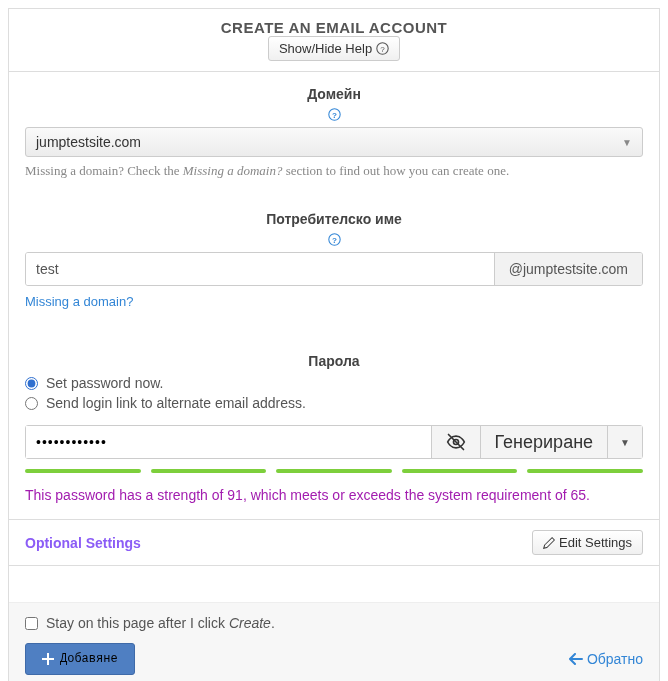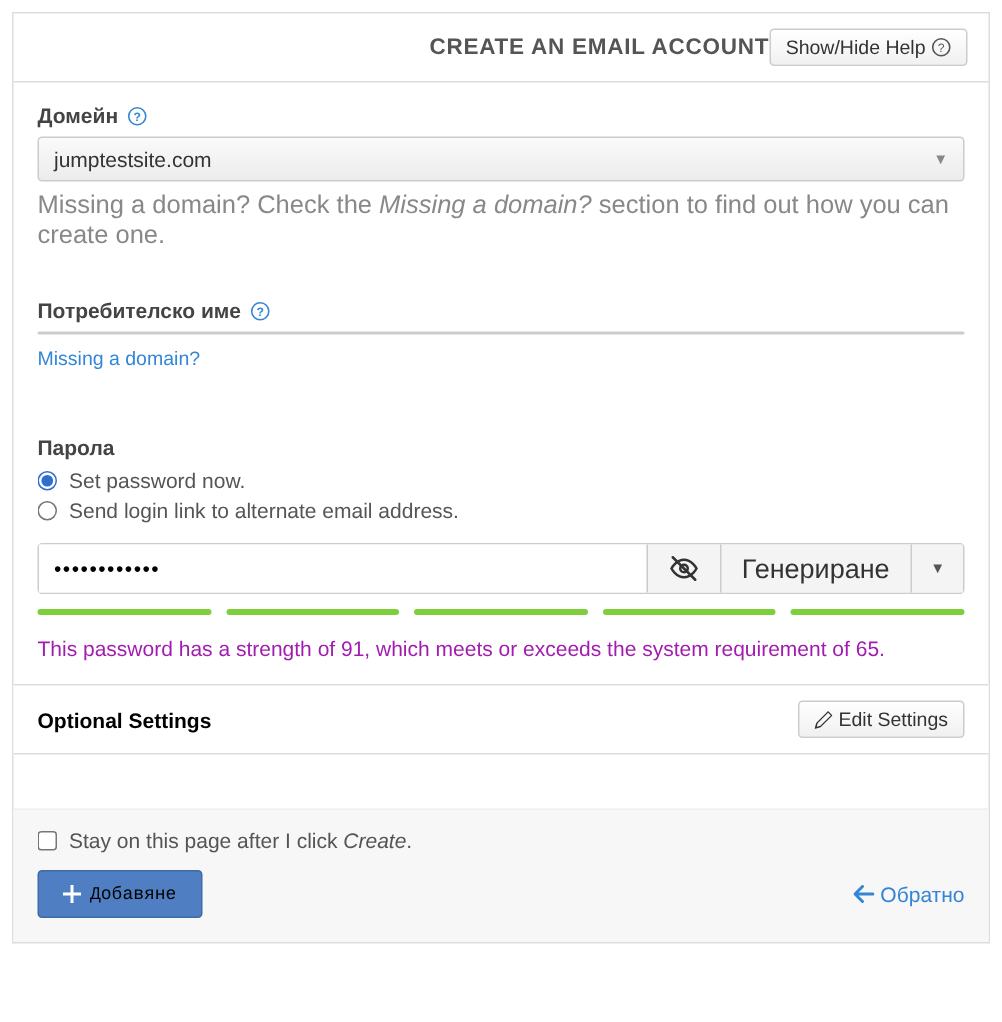--- a/index.html
+++ b/index.html
@@ -10,24 +10,25 @@
     font-size: 14px;
     width: 668px;
   }
   .panel {
     border: 1px solid #ddd;
     margin: 8px;
     background: #fff;
   }
   .panel-header {
     display: flex;
-    justify-content: flex-end;
+    justify-content: space-between;
     align-items: center;
     padding: 10px 14px;
     border-bottom: 1px solid #ddd;
+    flex-direction: column;
   }
   .panel-header h2 {
     font-size: 15px;
     font-weight: 600;
     color: #555;
     letter-spacing: 0.5px;
   }
   .btn {
     border: 1px solid #ccc;
     background: linear-gradient(#fff, #f0f0f0);
@@ -43,20 +44,21 @@
   .section {
     padding: 14px 16px 0 16px;
   }
   .label-row {
     font-weight: 700;
     color: #444;
     margin-bottom: 6px;
     display: flex;
     align-items: center;
     gap: 6px;
+    flex-direction: column;
   }
   .help-circle {
     color: #3386d6;
     font-size: 13px;
   }
   .select-wrap {
     border: 1px solid #ccc;
     border-radius: 3px;
     background: linear-gradient(#fafafa, #ececec);
     padding: 6px 10px;
@@ -65,22 +67,23 @@
     align-items: center;
     color: #333;
     cursor: pointer;
   }
   .select-caret {
     color: #888;
     font-size: 10px;
   }
   .hint {
     color: #888;
-    font-size: 17px;
+    font-size: 13px;
     margin-top: 6px;
+    font-family: Liberation Serif, serif;
   }
   .hint em { font-style: italic; }
   .input-group {
     display: flex;
     border: 1px solid #ccc;
     border-radius: 3px;
     overflow: hidden;
   }
   .input-group input[type="text"],
   .input-group input[type="password"] {
@@ -169,21 +172,21 @@
     border-top: 1px solid #ddd;
     border-bottom: 1px solid #ddd;
     padding: 10px 16px;
     display: flex;
     justify-content: space-between;
     align-items: center;
     background: #fff;
   }
   .optional-row .lbl {
     font-weight: 700;
-    color: #000000;
+    color: #8b5cf6;
   }
   .footer-area {
     background: #f7f7f7;
     border-top: 1px solid #eee;
   }
   .stay-row {
     padding: 12px 16px;
     display: flex;
     align-items: center;
     gap: 8px;
@@ -263,20 +266,22 @@
     <div class="label-row">
       <span>Потребителско име</span>
       <span class="help-circle">
         <svg width="13" height="13" viewBox="0 0 16 16">
             <circle cx="8" cy="8" r="7" fill="none" stroke="#3386d6" stroke-width="1.3"></circle>
             <text x="8" y="12" text-anchor="middle" font-size="10" fill="#3386d6">?</text>
           </svg>
       </span>
     </div>
     <div class="input-group">
+      <input type="text" value="test" style="">
+      <div class="input-addon">@jumptestsite.com</div>
     </div>
     <span class="link">Missing a domain?</span>
   </div>
 
   <div class="section" style="margin-top:30px;">
     <div class="label-row">
       <span>Парола</span>
     </div>
     <label class="radio-row">
       <input type="radio" name="pwopt" checked="" style="">

